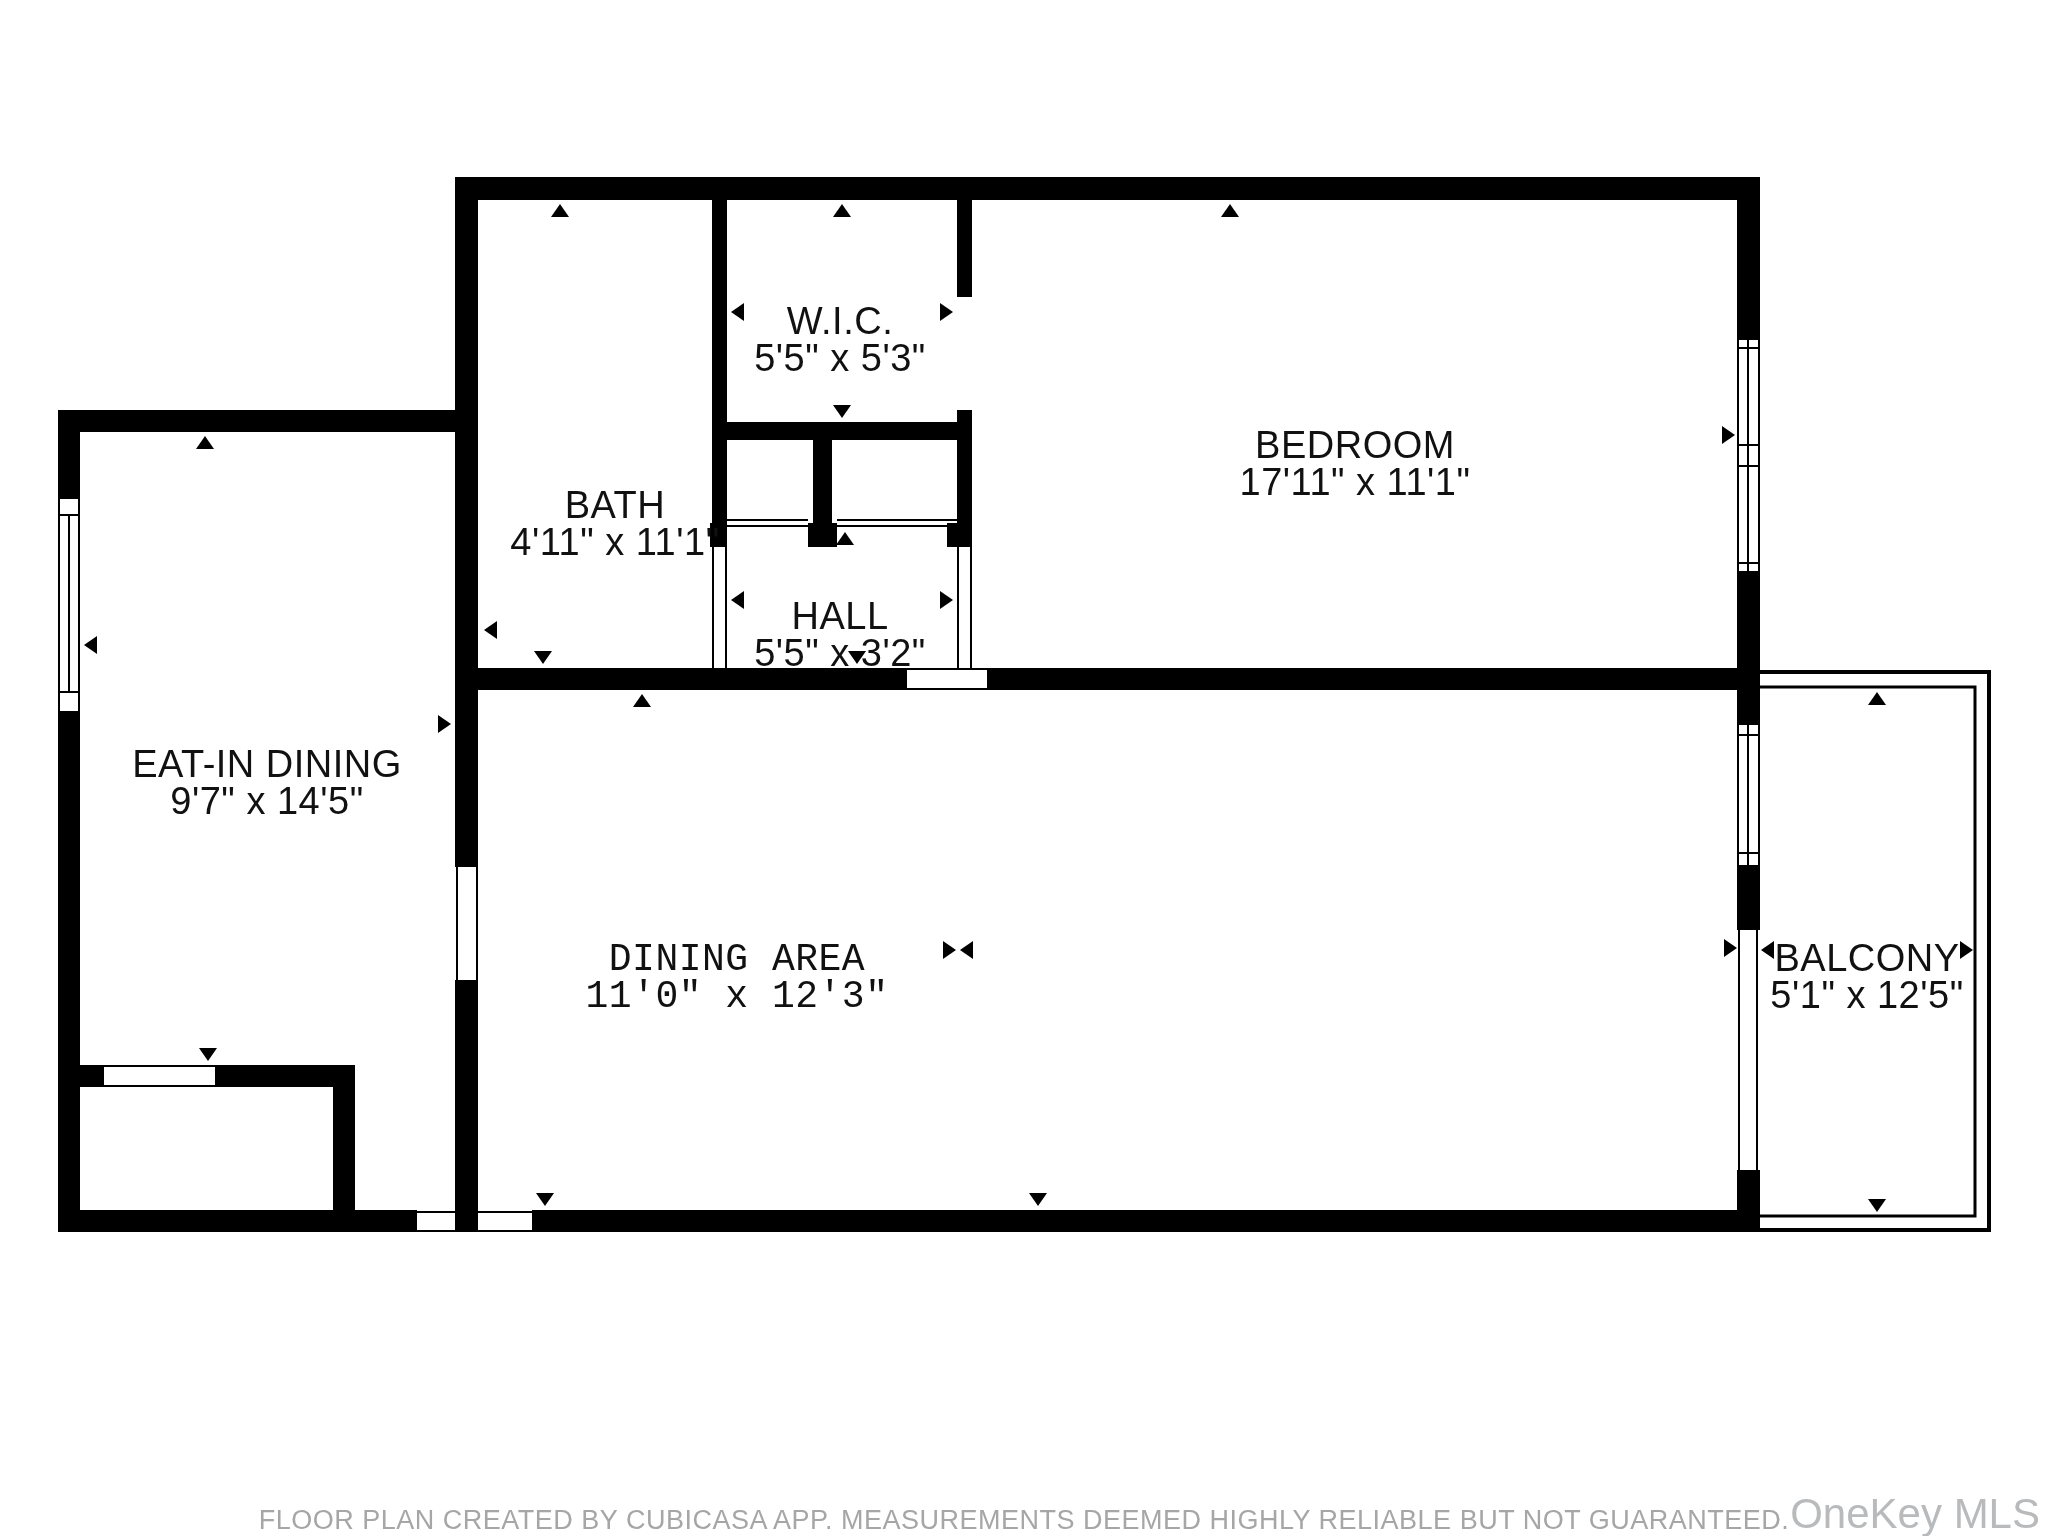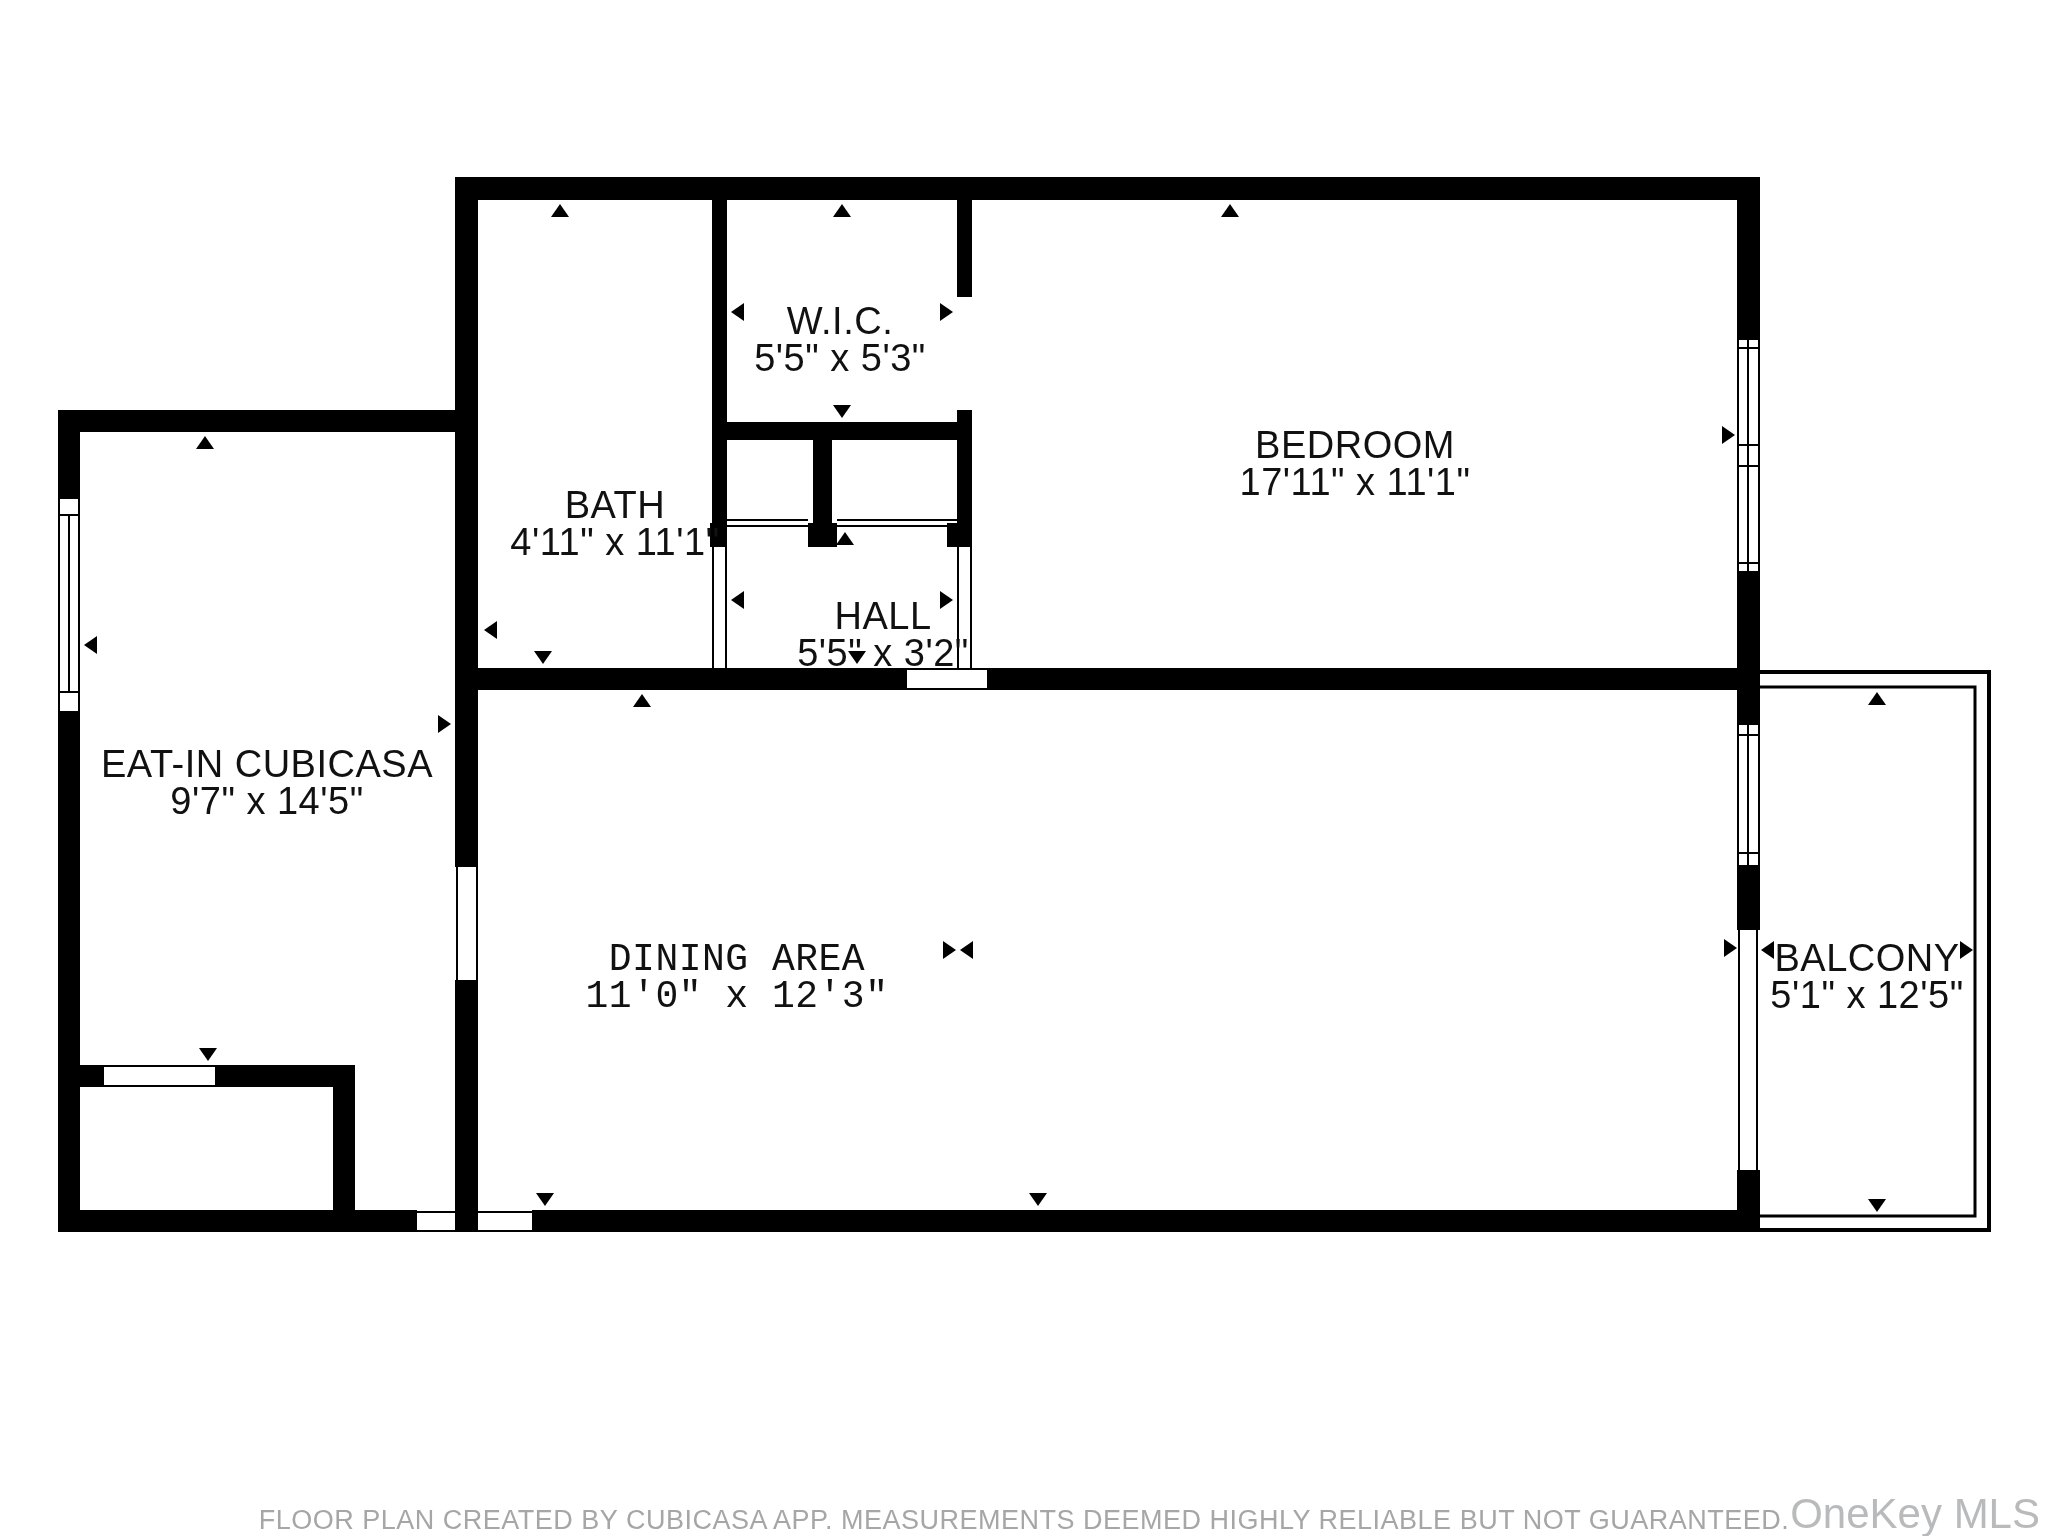--- a/index.html
+++ b/index.html
@@ -174,30 +174,30 @@
   </svg>
 
   <div class="room-label" style="left:840px;top:340px;">
     <div>W.I.C.</div>
     <div>5'5" x 5'3"</div>
   </div>
   <div class="room-label" style="left:615px;top:524px;">
     <div>BATH</div>
     <div>4'11" x 11'1"</div>
   </div>
-  <div class="room-label" style="left:840px;top:635px;margin-left:43px;">
+  <div class="room-label" style="left:840px;top:635px;">
     <div>HALL</div>
     <div>5'5" x 3'2"</div>
   </div>
   <div class="room-label" style="left:1355px;top:464px;">
     <div>BEDROOM</div>
     <div>17'11" x 11'1"</div>
   </div>
   <div class="room-label" style="left:267px;top:783px;">
-    <div>EAT-IN CUBICASA</div>
+    <div>EAT-IN DINING</div>
     <div>9'7" x 14'5"</div>
   </div>
   <div class="room-label" style="left:737px;top:978px;font-family:Liberation Mono, monospace;">
     <div>DINING AREA</div>
     <div>11'0" x 12'3"</div>
   </div>
   <div class="room-label" style="left:1867px;top:977px;">
     <div>BALCONY</div>
     <div>5'1" x 12'5"</div>
   </div>

